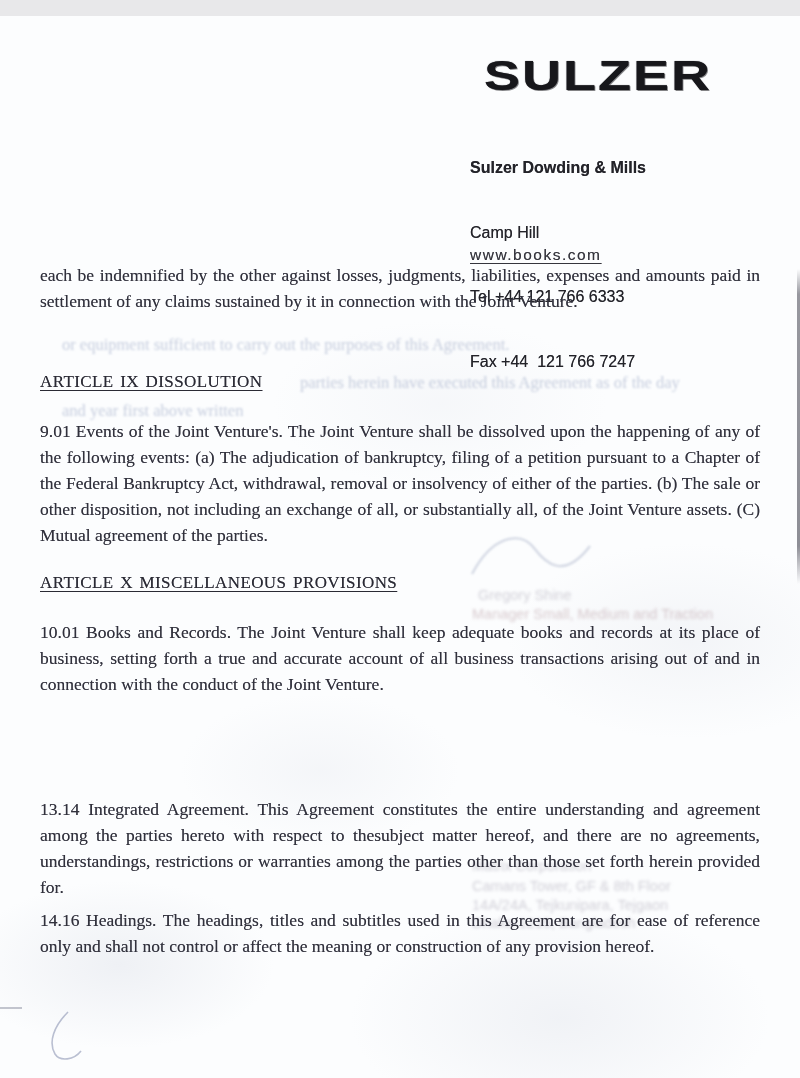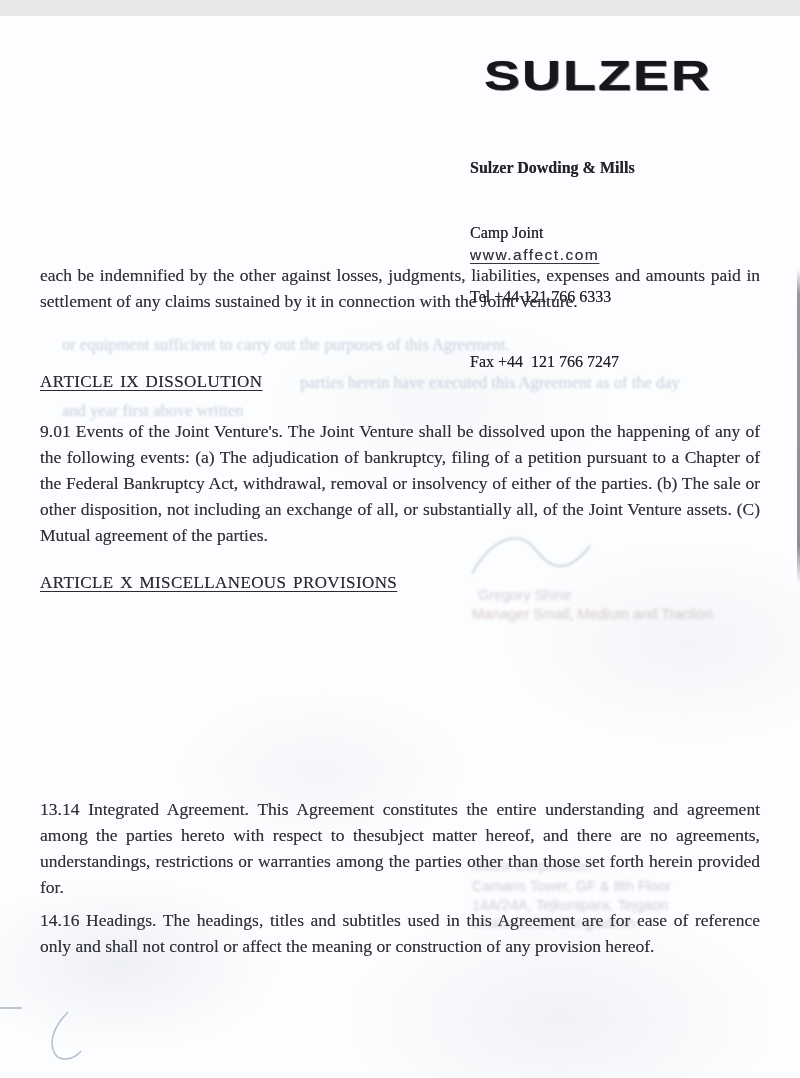--- a/index.html
+++ b/index.html
@@ -23,21 +23,21 @@
   
   .logo {
     position: absolute; left: 484px; top: 34px;
     font-family: "Liberation Sans", sans-serif;
     font-weight: bold; font-size: 54px; letter-spacing: 2px;
     color: #17171b;
     transform: scale(1.0, 0.8); transform-origin: left top;
     text-shadow: 0 0 1px rgba(20,20,26,0.85), 1px 1px 0 rgba(25,25,30,0.5);
   }
   .address { position: absolute; left: 470px; top: 98px;
-    font-family: Liberation Serif, serif; font-size: 16px; line-height: 21.5px;
+    font-family: Liberation Sans, sans-serif; font-size: 16px; line-height: 21.5px;
     color: #232329; text-shadow: 0 0 0.6px rgba(30,30,38,0.7); white-space: pre; }
   .address .addr-line-bold { font-weight: bold; }
   .website { position: absolute; left: 470px; top: 230px;
     font-family: "Liberation Sans", sans-serif; font-size: 15.5px; letter-spacing: 1.5px;
     color: #35353d; text-decoration: underline; text-underline-offset: 3px;
     text-shadow: 0 0 0.5px rgba(40,40,50,0.6); }
 
   
   .para {
     position: absolute; left: 40px; width: 720px;
@@ -75,26 +75,26 @@
 </style>
 </head>
 <body>
 
 <div class="scan-page">
 
   <div class="logo">SULZER</div>
 
   <div class="address">
     <div class="addr-line-bold">Sulzer Dowding &amp; Mills</div>
-    <div>Camp Joint</div>
+    <div>Camp Hill</div>
     <div>Tel +44 121 766 6333</div>
     <div>Fax +44  121 766 7247</div>
   </div>
 
-  <div class="website">www.affect.com</div>
+  <div class="website">www.books.com</div>
 
   <div class="ghost" style="left:62px; top:319px;">or equipment sufficient to carry out the purposes of this Agreement.</div>
   <div class="ghost" style="left:300px; top:357px;">parties herein have executed this Agreement as of the day</div>
   <div class="ghost" style="left:62px; top:385px;">and year first above written</div>
 
   <svg class="ghost-svg" style="left:468px; top:512px;" width="130" height="58" viewBox="0 0 130 58">
     <path d="M4,46 C 24,8 52,2 66,20 C 78,36 96,52 122,18" fill="none" stroke="rgba(160,170,196,0.45)" stroke-width="2.2" style="filter: blur(1.2px);"></path>
   </svg>
   <div class="ghost ghost-sans" style="left:478px; top:571px; filter: blur(1.6px);">Gregory Shine</div>
   <div class="ghost ghost-sans" style="left:472px; top:590px; filter: blur(1.5px); color: rgba(185,160,165,0.55);">Manager Small, Medium and Traction</div>
@@ -105,20 +105,21 @@
   <div class="ghost ghost-sans" style="left:472px; top:899px; filter: blur(1.6px);">Dhaka-1215, Bangladesh</div>
 
   <div class="para" style="top:246px;">each be indemnified by the other against losses, judgments, liabilities, expenses and amounts paid in settlement of any claims sustained by it in connection with the Joint Venture.</div>
 
   <div class="heading" style="top:356px;">ARTICLE IX DISSOLUTION</div>
 
   <div class="para" style="top:402px;">9.01 Events of the Joint Venture's. The Joint Venture shall be dissolved upon the happening of any of the following events: (a) The adjudication of bankruptcy, filing of a petition pursuant to a Chapter of the Federal Bankruptcy Act, withdrawal, removal or insolvency of either of the parties. (b) The sale or other disposition, not including an exchange of all, or substantially all, of the Joint Venture assets. (C) Mutual agreement of the parties.</div>
 
   <div class="heading" style="top:557px;">ARTICLE X MISCELLANEOUS PROVISIONS</div>
 
+  <div class="para" style="top:603px;">10.01 Books and Records. The Joint Venture shall keep adequate books and records at its place of business, setting forth a true and accurate account of all business transactions arising out of and in connection with the conduct of the Joint Venture.</div>
 
 
   <div class="para" style="top:780px;">13.14 Integrated Agreement. This Agreement constitutes the entire understanding and agreement among the parties hereto with respect to thesubject matter hereof, and there are no agreements, understandings, restrictions or warranties among the parties other than those set forth herein provided for.</div>
 
   <div class="para" style="top:891px;">14.16 Headings. The headings, titles and subtitles used in this Agreement are for ease of reference only and shall not control or affect the meaning or construction of any provision hereof.</div>
 
 
   <svg class="ghost-svg" style="left:46px; top:994px;" width="54" height="58" viewBox="0 0 54 58">
     <path d="M22,2 C 8,16 2,32 9,44 C 14,52 28,50 35,41" fill="none" stroke="rgba(120,130,165,0.5)" stroke-width="1.6" style="filter: blur(0.6px);"></path>
   </svg>

